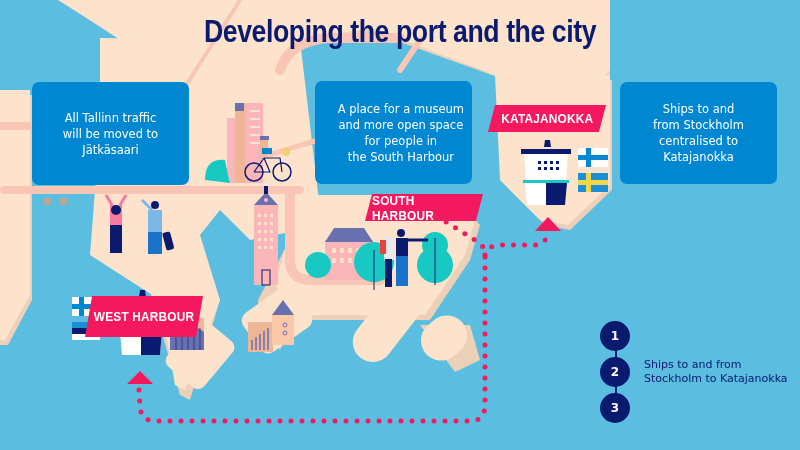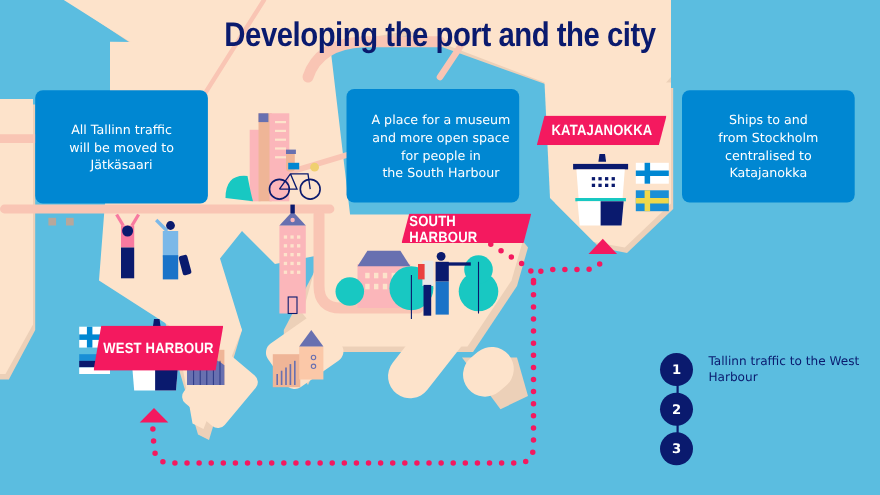--- a/index.html
+++ b/index.html
@@ -256,21 +256,21 @@
   <span>KATAJANOKKA</span>
 </div>
 <div class="tag" style="left:85px;top:252px;width:118px;height:41px;margin-top:44px;">
   <span>WEST HARBOUR</span>
 </div>
 
 <div class="legend">
   <div class="legend-line"></div>
   <div class="legend-item" style="top:0;">
     <div class="legend-num">1</div>
-    <div class="legend-text">Tallinn traffic to the West Harbour</div>
   </div>
   <div class="legend-item" style="top:36px;">
     <div class="legend-num">2</div>
+    <div class="legend-text">Ships to and from Stockholm to Katajanokka</div>
   </div>
   <div class="legend-item" style="top:72px;">
     <div class="legend-num">3</div>
   </div>
 </div>
 
 </body></html>

